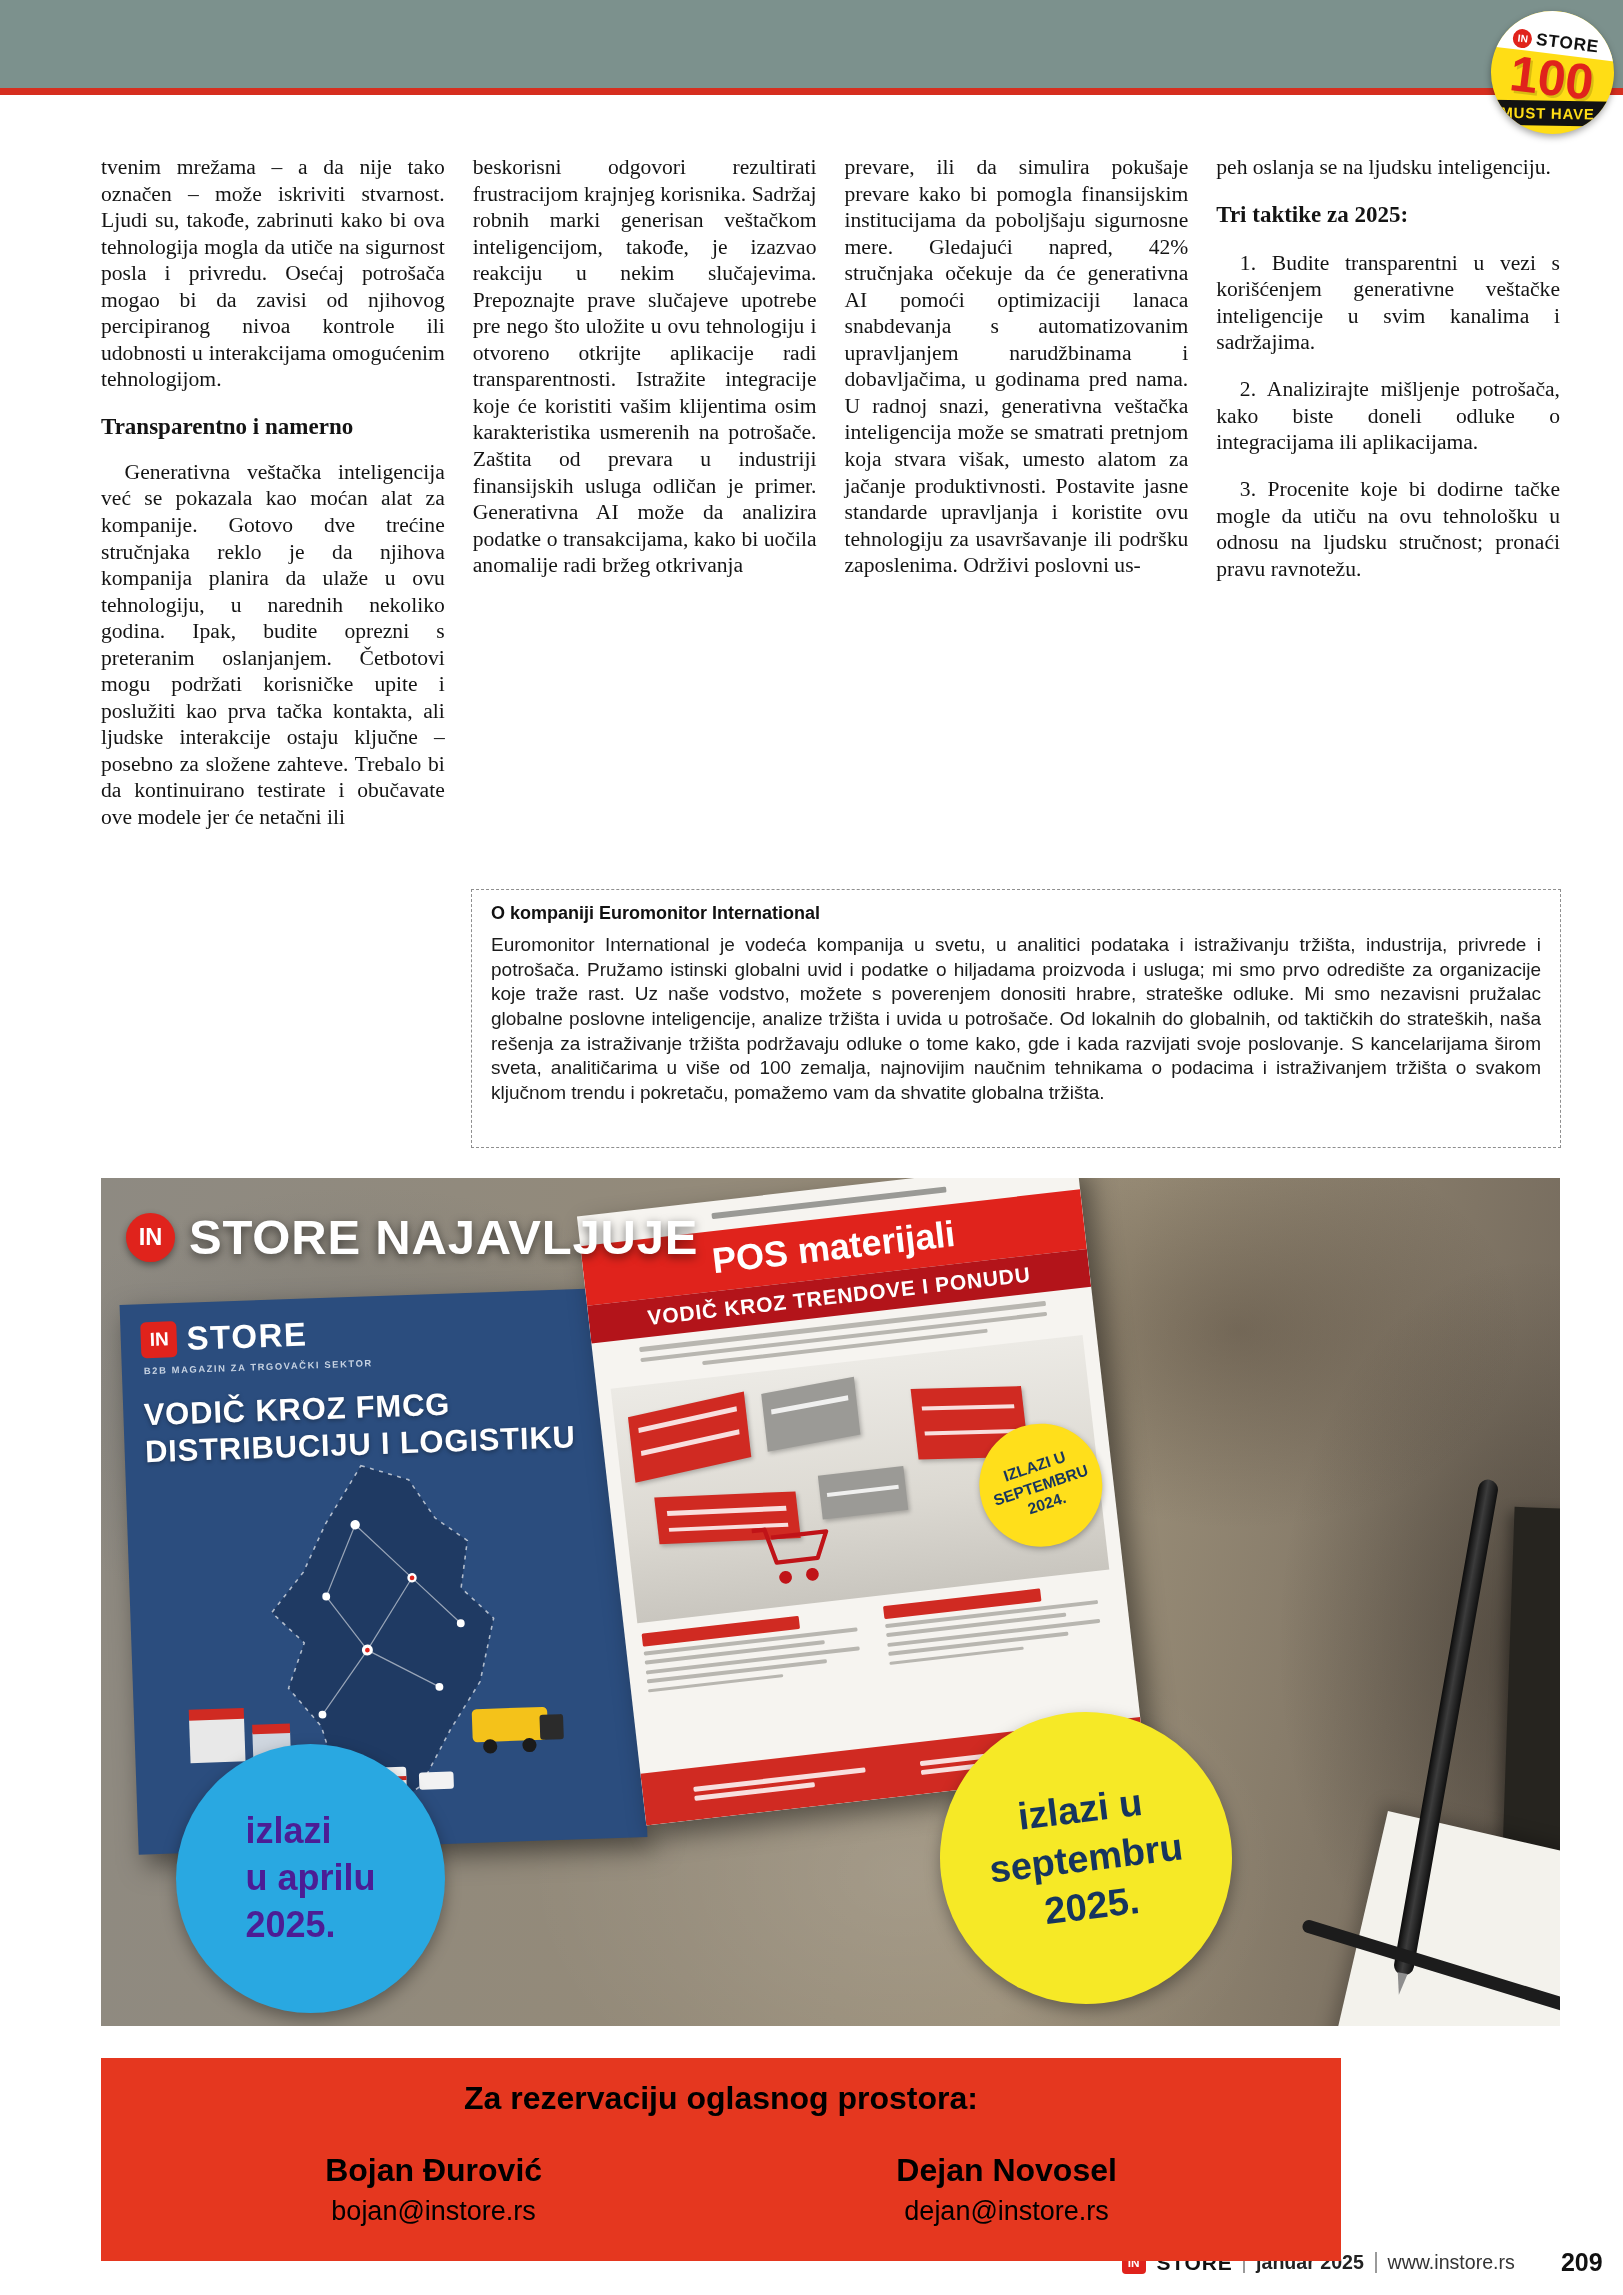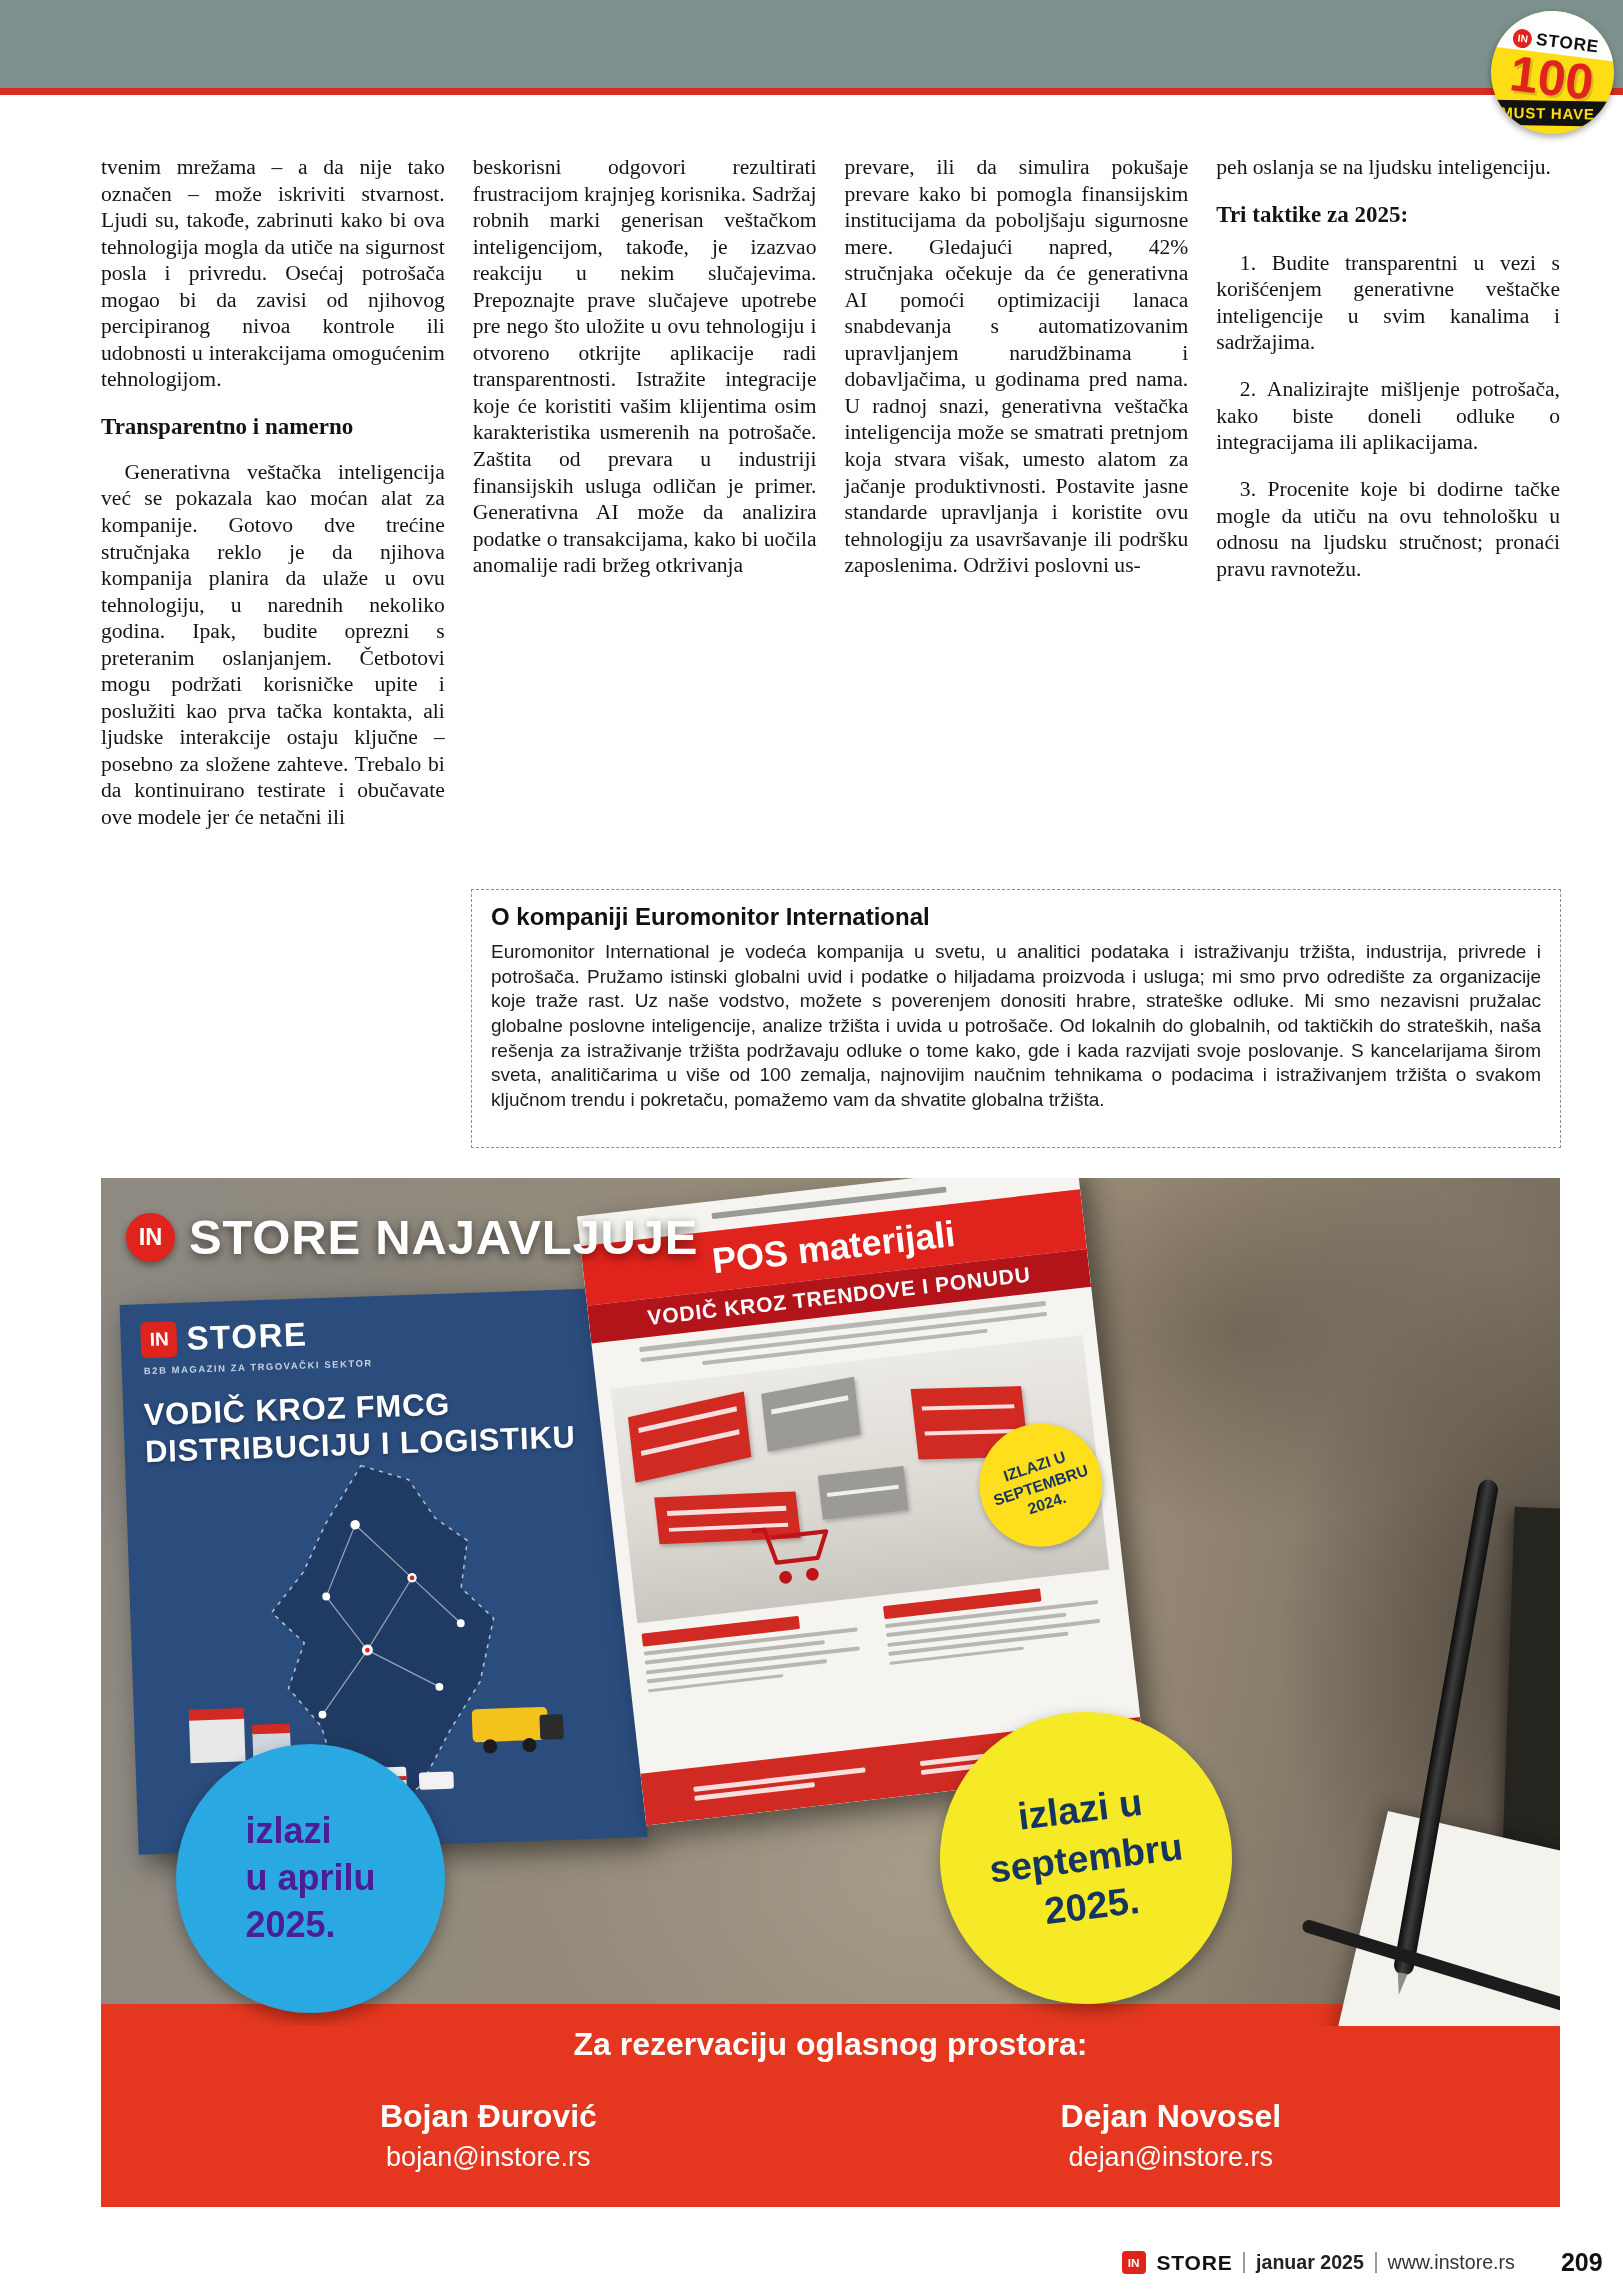--- a/index.html
+++ b/index.html
@@ -30,21 +30,21 @@
   .col{flex:1;font-size:21.6px;line-height:1.23;text-align:justify;}
   .col p{margin:0;}
   .col p.indent{text-indent:23.6px;}
   .col h3{font-size:23px;margin:20.4px 0 17.3px 0;text-align:left;}
   .col .item{margin-top:20.4px;text-indent:23.6px;}
 
   
   .infobox{position:absolute;left:471px;top:889px;width:1090px;height:259px;box-sizing:border-box;
         background:#ffffff;border:1.6px dashed #8f8f8f;padding:12.6px 19px;z-index:2;
         font-family:"Liberation Sans",sans-serif;}
-  .infobox h2{margin:0 0 9.4px 0;font-size:24px;color:#111;}
+  .infobox h2{margin:0 0 9.4px 0;font-size:18px;color:#111;}
   .infobox p{margin:0;font-size:19px;line-height:1.3;text-align:justify;color:#1b1b1b;}
 
   
   .promo{position:absolute;left:101px;top:1178px;width:1459px;height:1051px;z-index:3;}
   .photo{position:absolute;left:0;top:0;width:1459px;height:848px;overflow:hidden;
         background-color:#8a8174;
         background-image:
           radial-gradient(ellipse 550px 353px at 18% 28%, rgba(90,95,100,.35), transparent 65%),
           radial-gradient(ellipse 471px 330px at 78% 18%, rgba(60,48,38,.35), transparent 60%),
           radial-gradient(ellipse 628px 440px at 55% 82%, rgba(255,255,255,.12), transparent 60%),
@@ -125,22 +125,22 @@
   .paper{position:absolute;left:1249px;top:668px;width:346px;height:298px;background:#f3f2ec;
         transform:rotate(13deg);box-shadow:-6.3px -4.7px 17.3px rgba(0,0,0,.25);z-index:4;}
   .pen{position:absolute;left:1335px;top:298px;width:20.4px;height:503px;border-radius:10.2px;
         background:linear-gradient(90deg,#0b0b0b,#3c3c3c 45%,#0f0f0f);transform:rotate(10deg);z-index:6;}
   .pen::after{content:"";position:absolute;left:4.7px;bottom:-20.4px;width:0;height:0;
         border-left:5.5px solid transparent;border-right:5.5px solid transparent;border-top:22px solid #8e8e8e;}
   .stick{position:absolute;left:1194px;top:793px;width:361px;height:12.6px;background:#1c1c1c;
         transform:rotate(17deg);z-index:6;border-radius:6.3px;}
 
   
-  .reserve{position:absolute;left:0;top:826px;width:1459px;height:203px;background:#e5371f;
-        color:#ffffff;font-family:"Liberation Sans",sans-serif;}
+  .reserve{position:absolute;left:0;top:880px;width:1240px;height:203px;background:#e5371f;
+        color:#000000;font-family:"Liberation Sans",sans-serif;}
   .reserve-title{text-align:center;font-weight:800;font-size:32px;padding-top:22px;}
   .contacts{display:flex;justify-content:space-around;margin-top:20.4px;padding:0 47px;}
   .contact{text-align:center;}
   .contact .name{font-weight:800;font-size:32px;margin-top:15px;}
   .contact .email{font-weight:400;font-size:27px;margin-top:6.3px;}
 
   
   .footer{position:absolute;left:0;top:2248px;width:1623px;display:flex;align-items:center;
         justify-content:flex-end;gap:11px;padding-right:20.4px;box-sizing:border-box;
         font-family:"Liberation Sans",sans-serif;color:#222;}

